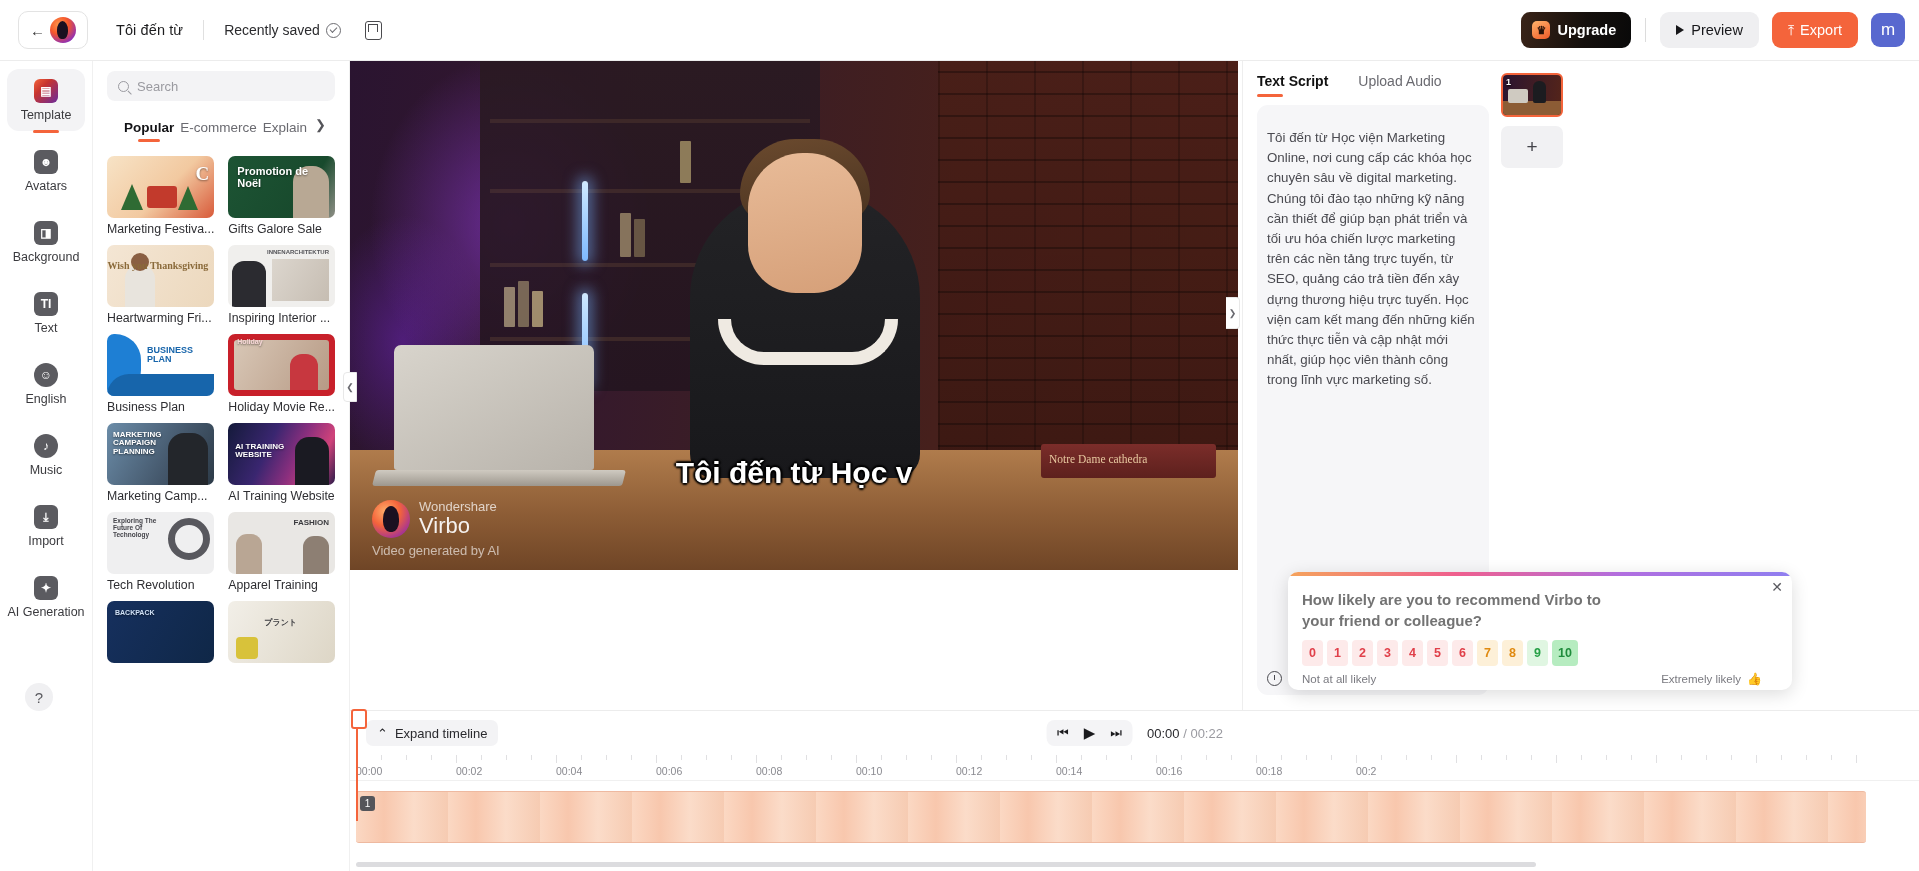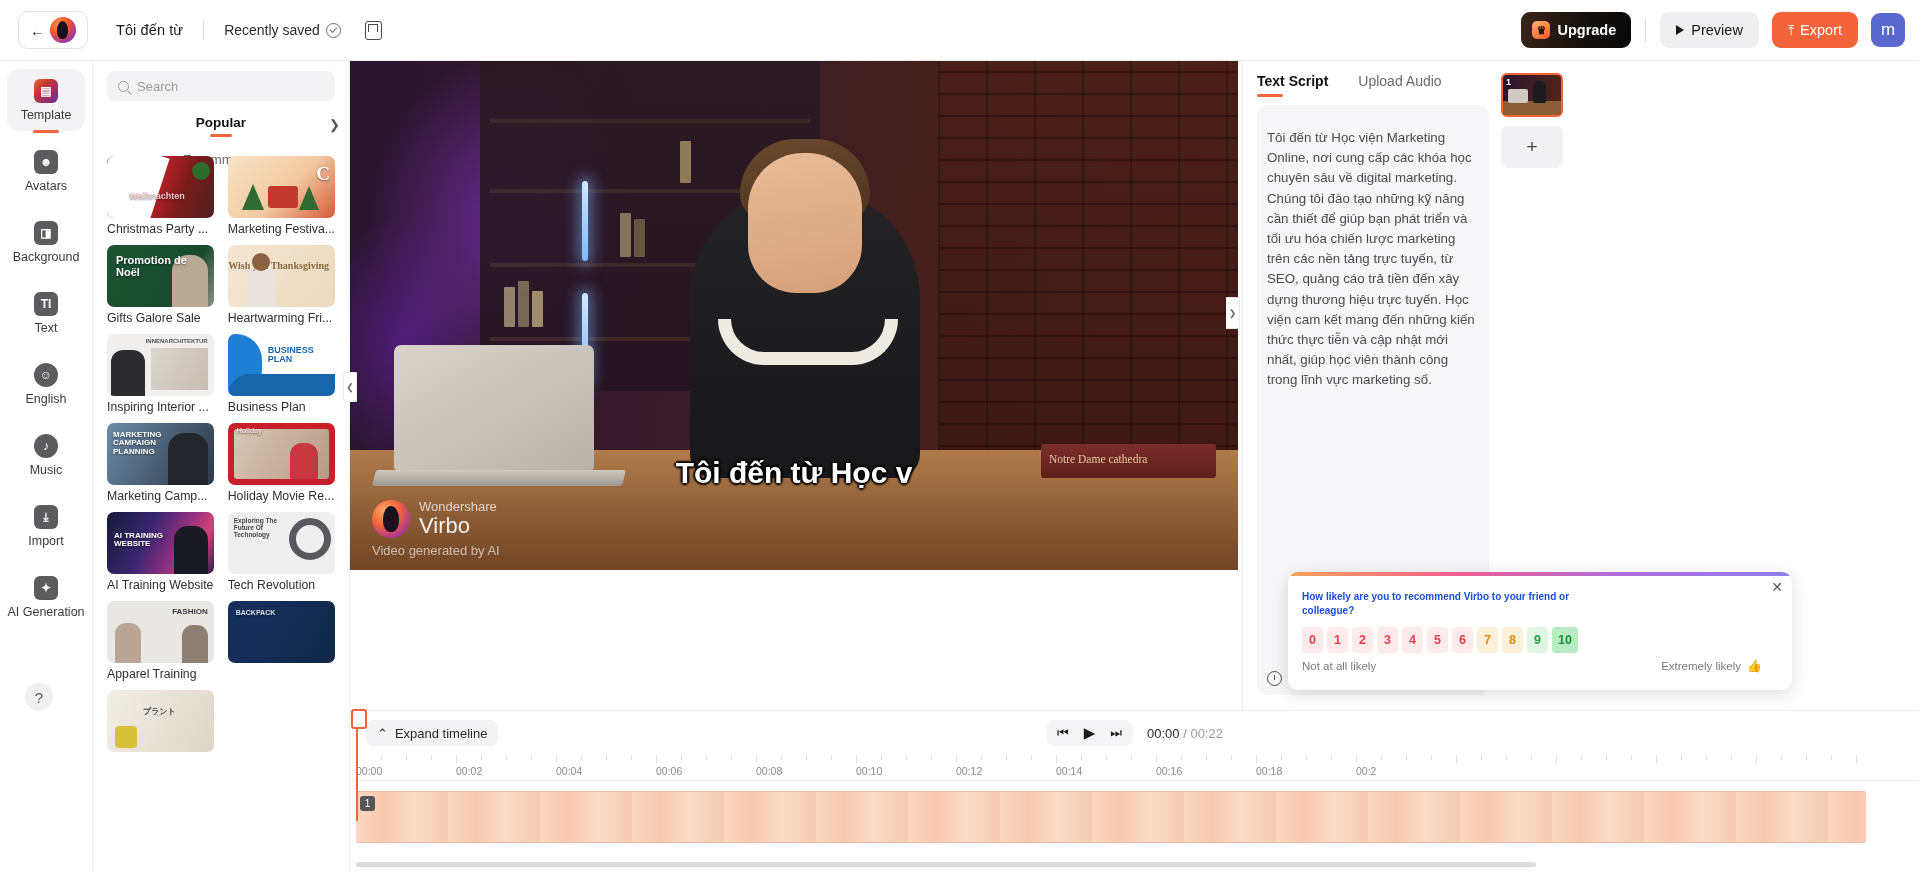--- a/index.html
+++ b/index.html
@@ -138,22 +138,22 @@
     position: relative; flex: none;
   }
   .mag::after {
     content:""; position:absolute; right:-4px; bottom:-3px; width:5px; height:1.4px;
     background:#9a9aa0; transform: rotate(45deg);
   }
   .search-inp { border: none; background: transparent; outline: none; font-size: 13px; color: #3a3a3e; width: 100%; font-family: inherit; }
   .search-inp::placeholder { color: #9a9aa0; }
 
   .tabrow {
-    margin: 14px 3px 0; padding: 0 14px; display: flex; align-items: center; gap: 22px;
-    position: relative; height: 24px; flex-direction: column;
+    margin: 14px 17px 0; padding: 0 14px; display: flex; align-items: center; gap: 6px;
+    position: relative; height: 24px;
   }
   .tab {
     font-size: 13.5px; color: #6a6a70; cursor: pointer; white-space: nowrap; position: relative;
   }
   .tab.active { color: #131316; font-weight: bold; }
   .tab.active::after {
     content:""; position:absolute; left:50%; transform:translateX(-50%); bottom:-7px;
     width:22px; height:3px; border-radius:2px; background:#f4643b;
   }
   .tab.clipped { overflow: hidden; max-width: 48px; }
@@ -426,22 +426,22 @@
     overflow: hidden;
   }
   #survey::before {
     content:""; position:absolute; left:0; right:0; top:0; height:4px;
     background: linear-gradient(90deg,#f5a35b,#ef5f8e,#b06ee0,#8f7ff0);
   }
   .sv-close {
     position:absolute; right: 9px; top: 7px; font-size: 14px; color:#5a5a60; cursor:pointer;
   }
   .sv-q {
-    margin: 18px 0 0 14px; width: 320px; font-size: 10px; font-weight: bold;
-    color:#1d4ed8; line-height: 1.38;
+    margin: 18px 0 0 14px; width: 320px; font-size: 15px; font-weight: bold;
+    color:#737373; line-height: 1.38;
   }
   .sv-scale { margin: 9px 0 0 14px; display:flex; gap: 4px; }
   .sv-n {
     width: 21px; height: 26px; border-radius: 4px; display:flex; align-items:center;
     justify-content:center; font-size: 12.5px; font-weight: bold; cursor:pointer;
   }
   .sv-foot {
     margin: 6px 0 0 14px; width: 460px; display:flex; align-items:center;
     font-size: 11.5px; color:#7a7a80;
   }
@@ -526,28 +526,20 @@
 
   <div class="tabrow">
     <span class="tab active">Popular</span>
     <span class="tab">E-commerce</span>
     <span class="tab clipped">Explain</span>
     <span class="tab-next">❯</span>
   </div>
 
   <div class="tplgrid">
 
-    <div class="tplcard">
-      <div class="tplthumb" style="background:linear-gradient(110deg,#c5242c 0%,#c5242c 40%,#7a1b1b 70%,#4d2020 100%)">
-        <div style="position:absolute;left:-6px;top:-8px;width:58px;height:78px;background:#fff;transform:rotate(18deg)"></div>
-        <div style="position:absolute;right:4px;top:6px;width:18px;height:18px;border-radius:50%;background:#2e6b2c"></div>
-        <div class="thumb-txt" style="left:22px;top:36px;font-size:9px;color:#f0c8c8">Weihnachten</div>
-      </div>
-      <div class="tplname">Christmas Party ...</div>
-    </div>
 
     <div class="tplcard">
       <div class="tplthumb" style="background:linear-gradient(135deg,#f7e3c6 0%,#f2c9a0 55%,#d85a3a 100%)">
         <div style="position:absolute;left:14px;bottom:8px;width:0;height:0;border-left:11px solid transparent;border-right:11px solid transparent;border-bottom:26px solid #2f6b33"></div>
         <div style="position:absolute;left:40px;bottom:10px;width:30px;height:22px;background:#c23a2c;border-radius:3px"></div>
         <div style="position:absolute;right:16px;bottom:8px;width:0;height:0;border-left:10px solid transparent;border-right:10px solid transparent;border-bottom:24px solid #2f6b33"></div>
         <div class="thumb-txt" style="right:5px;top:8px;font-size:19px;color:#fff;font-family:'Liberation Serif',serif">C</div>
       </div>
       <div class="tplname">Marketing Festiva...</div>
     </div>
@@ -581,34 +573,34 @@
     <div class="tplcard">
       <div class="tplthumb" style="background:#ffffff">
         <div style="position:absolute;left:0;top:0;width:34px;height:62px;background:#1e7fd4;border-radius:0 26px 26px 0"></div>
         <div style="position:absolute;left:0;bottom:0;width:120px;height:22px;background:#1765ab;border-radius:22px 0 0 0"></div>
         <div class="thumb-txt" style="left:40px;top:12px;font-size:9px;color:#1765ab;text-shadow:none">BUSINESS PLAN</div>
       </div>
       <div class="tplname">Business Plan</div>
     </div>
 
     <div class="tplcard">
-      <div class="tplthumb" style="background:linear-gradient(120deg,#6b8ca8,#44576b 60%,#2c3a47 100%)">
-        <div style="position:absolute;right:6px;bottom:0;width:40px;height:52px;border-radius:16px 16px 0 0;background:#23262b"></div>
-        <div class="thumb-txt" style="left:6px;top:8px;font-size:8px;color:#fff;width:62px">MARKETING CAMPAIGN PLANNING</div>
-      </div>
-      <div class="tplname">Marketing Camp...</div>
-    </div>
-
-    <div class="tplcard">
       <div class="tplthumb" style="background:#c8202a;border:3px solid #c8202a">
         <div style="position:absolute;inset:3px;background:linear-gradient(120deg,#d8c7b6,#b79a85);border-radius:3px"></div>
         <div style="position:absolute;right:14px;bottom:3px;width:28px;height:36px;border-radius:12px 12px 0 0;background:#c7373f"></div>
         <div class="thumb-txt" style="left:6px;top:1px;font-size:7px;color:#f8d8d8">Holiday</div>
       </div>
       <div class="tplname">Holiday Movie Re...</div>
+    </div>
+
+    <div class="tplcard">
+      <div class="tplthumb" style="background:linear-gradient(120deg,#6b8ca8,#44576b 60%,#2c3a47 100%)">
+        <div style="position:absolute;right:6px;bottom:0;width:40px;height:52px;border-radius:16px 16px 0 0;background:#23262b"></div>
+        <div class="thumb-txt" style="left:6px;top:8px;font-size:8px;color:#fff;width:62px">MARKETING CAMPAIGN PLANNING</div>
+      </div>
+      <div class="tplname">Marketing Camp...</div>
     </div>
 
     <div class="tplcard">
       <div class="tplthumb" style="background:linear-gradient(115deg,#141a3a 0%,#3a2670 38%,#8b2f7e 62%,#d0437a 82%,#2a1b4a 100%)">
         <div style="position:absolute;right:6px;bottom:0;width:34px;height:48px;border-radius:14px 14px 0 0;background:#1a1a22"></div>
         <div class="thumb-txt" style="left:7px;top:20px;font-size:8px;color:#fff;width:52px">AI TRAINING WEBSITE</div>
       </div>
       <div class="tplname">AI Training Website</div>
     </div>
 

